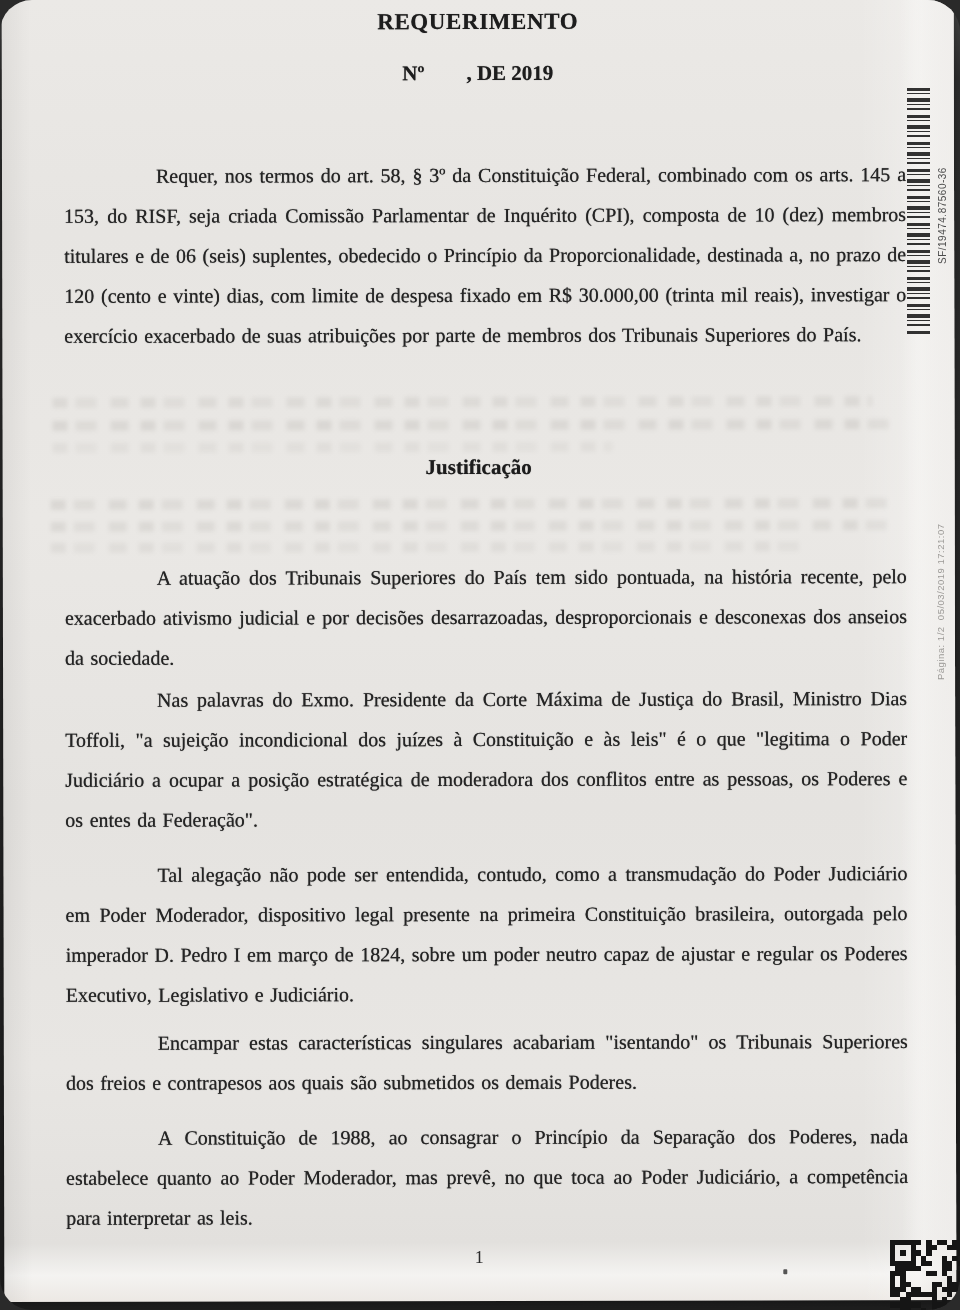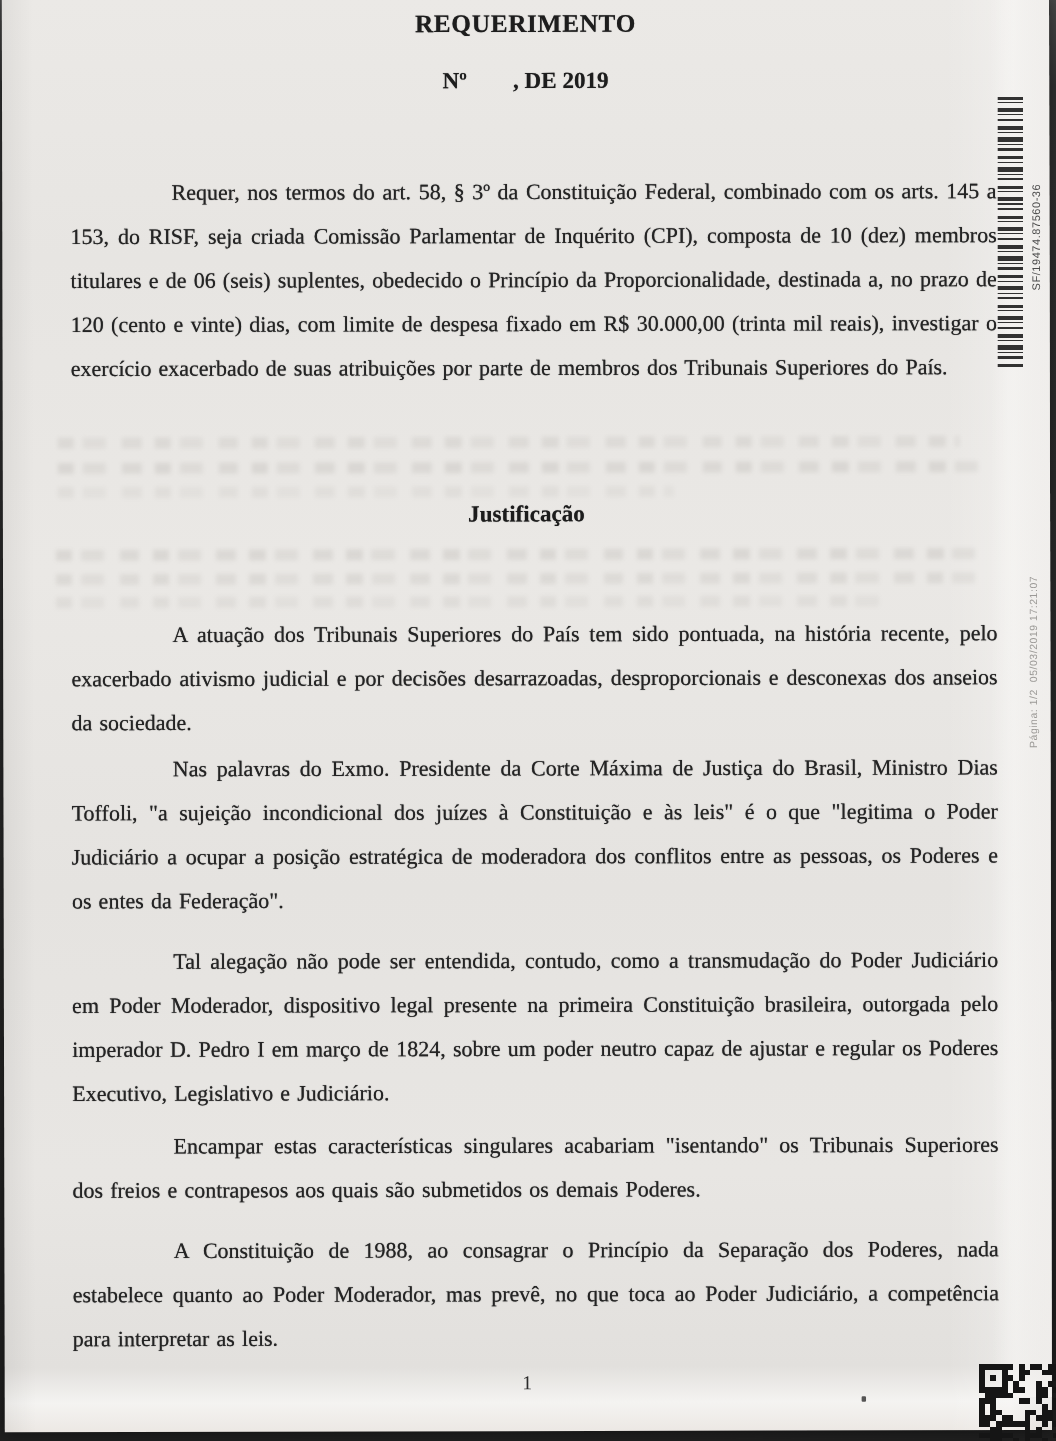--- a/index.html
+++ b/index.html
@@ -1,19 +1,20 @@
 <!DOCTYPE html>
 <html><head>
 <meta charset="utf-8">
 <style>
   html,body { margin:0; padding:0; background:#2a2a2a; }
   .screen {
     position:relative; width:960px; height:1310px; overflow:hidden;
     background:linear-gradient(180deg,#4a4a4a 0%,#303030 6%,#1f1f1f 100%);
     font-family:"Liberation Serif","DejaVu Serif",serif;
+    border-radius:32px;
   }
   .paper {
     position:absolute; left:3px; top:-1px; right:5px; bottom:9px;
     transform:rotate(-0.12deg);
     background:
       linear-gradient(90deg, rgba(0,0,0,0.05) 0%, rgba(0,0,0,0) 3%, rgba(0,0,0,0) 90%, rgba(255,255,255,0.25) 96%, rgba(0,0,0,0.04) 100%),
       linear-gradient(180deg,#ebe9e6 0%,#e7e5e2 18%,#eae8e5 40%,#e5e3e0 62%,#e8e6e3 82%,#e2e0dd 95.5%,#f4f3f1 98%,#ece8e4 100%);
     box-shadow:0 0 14px rgba(0,0,0,0.45);
   }
   .right-strip {

